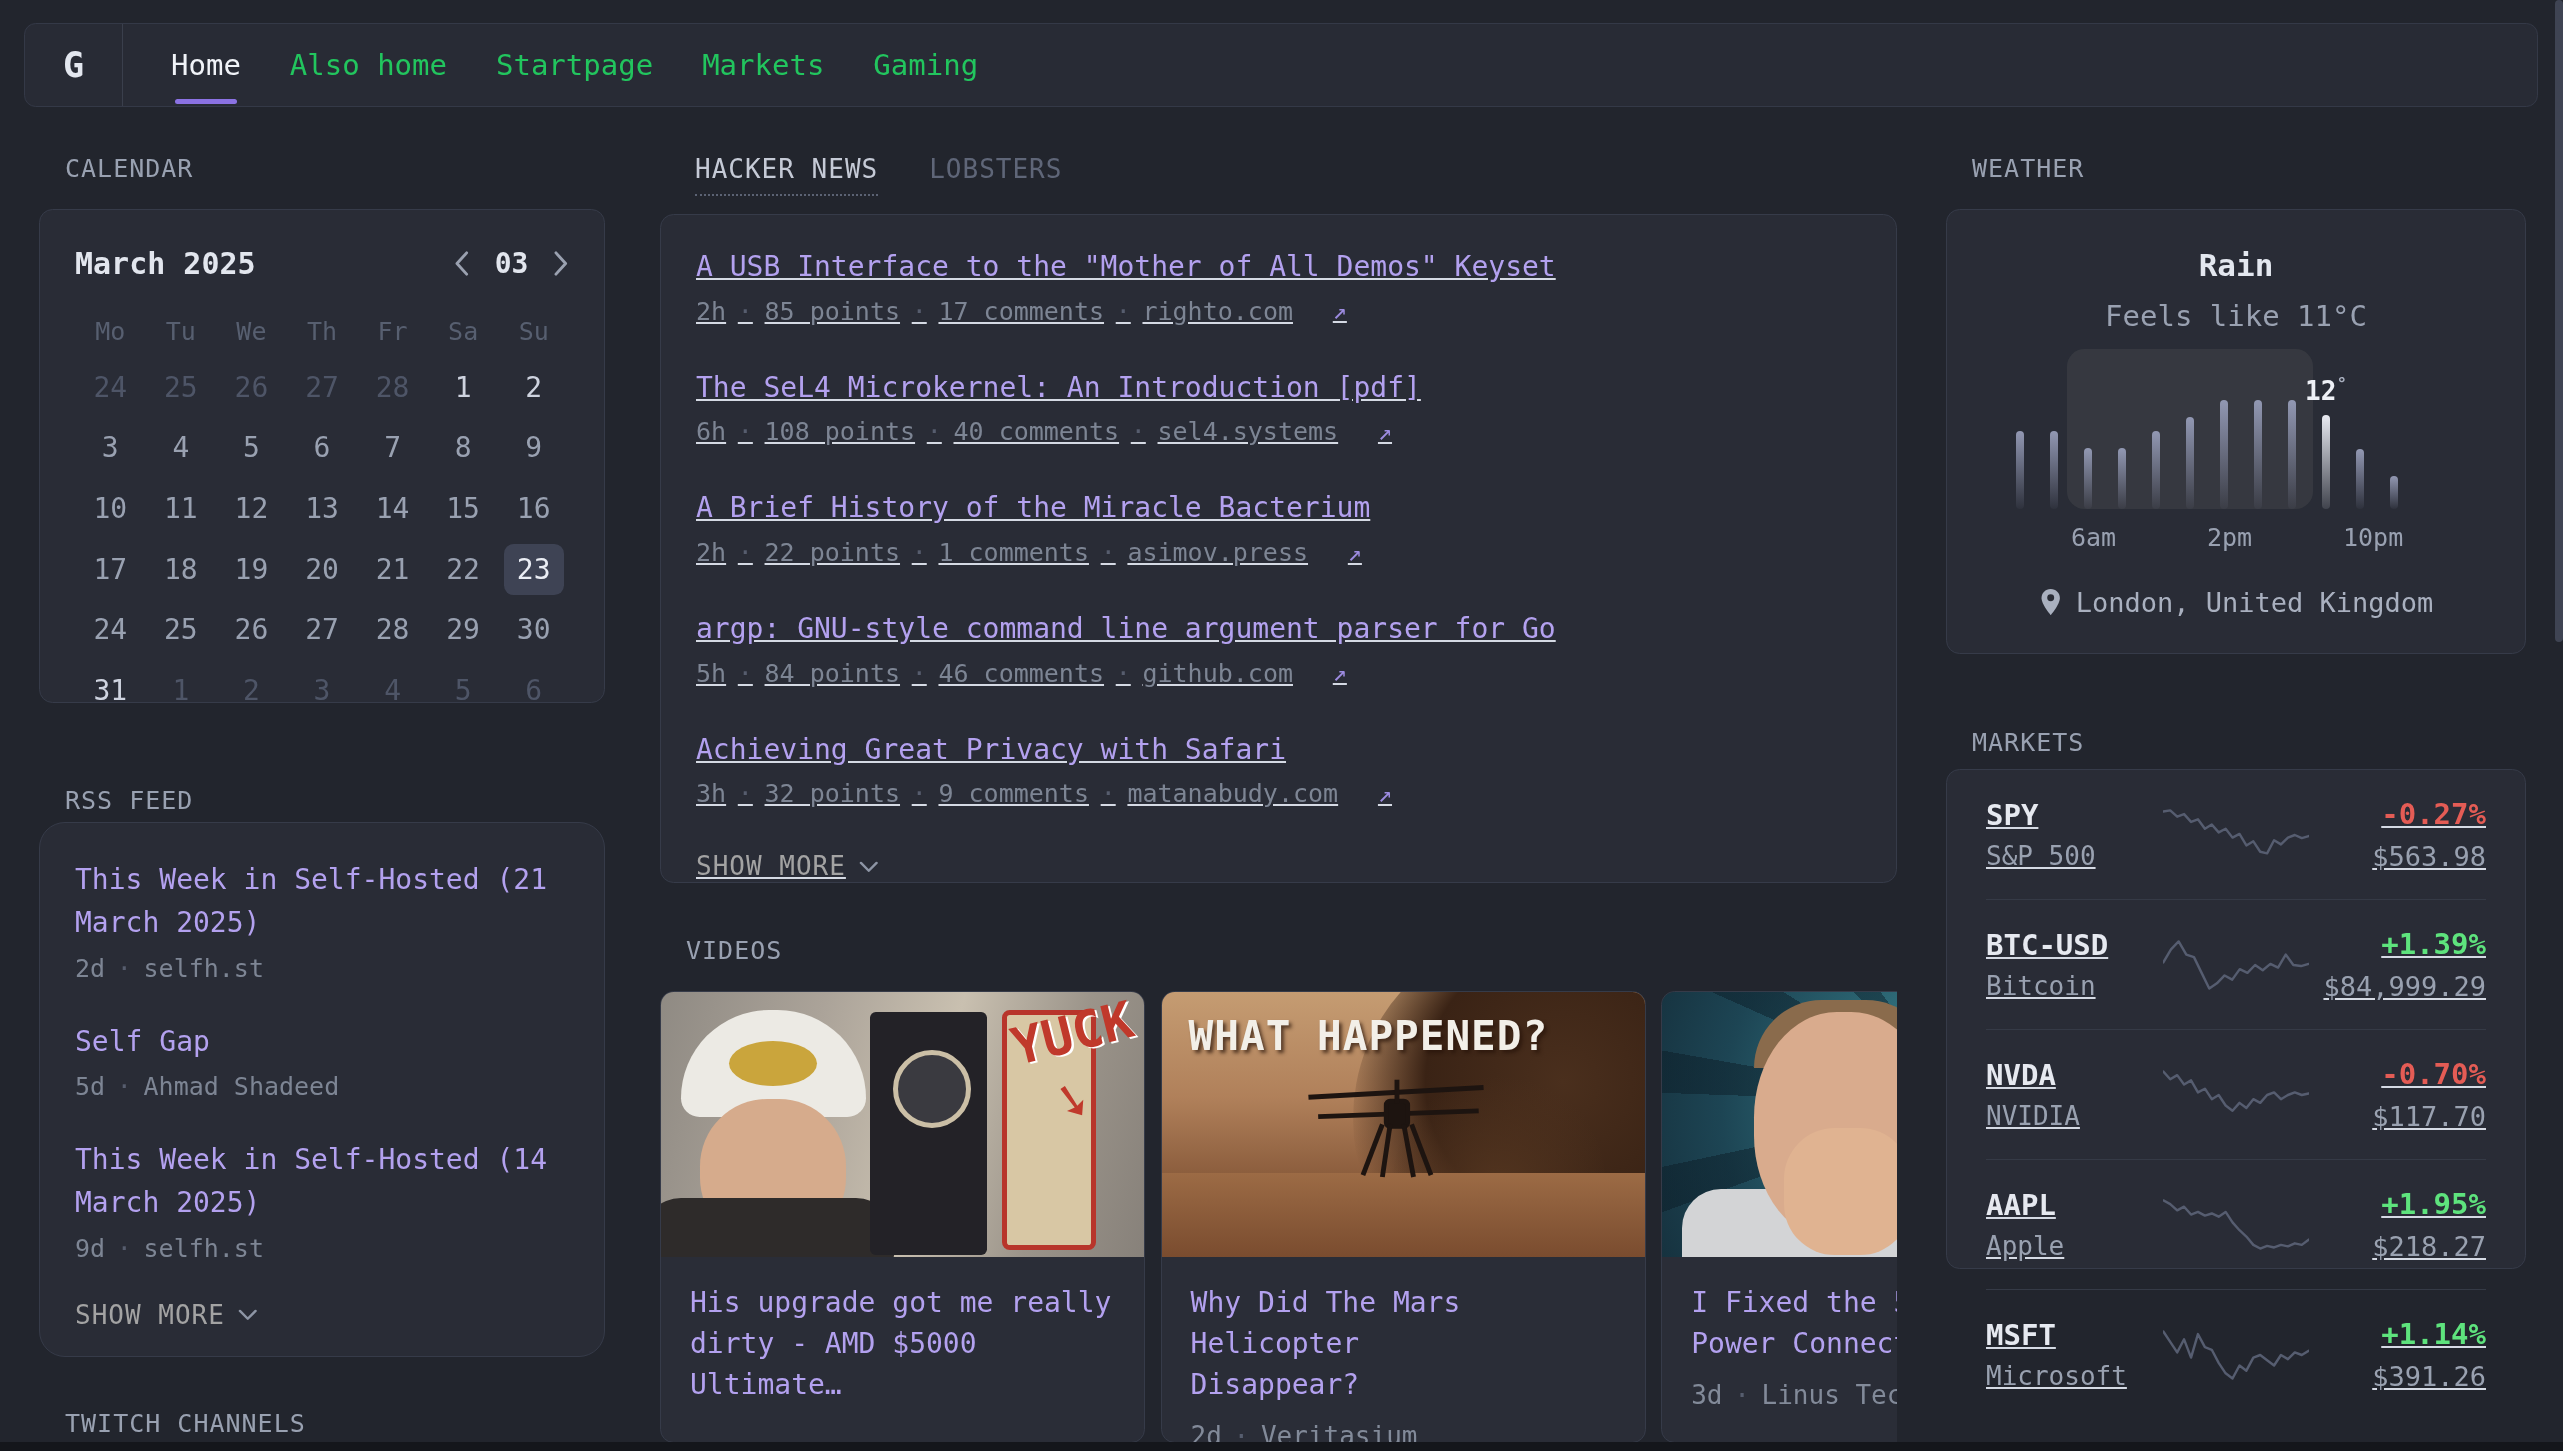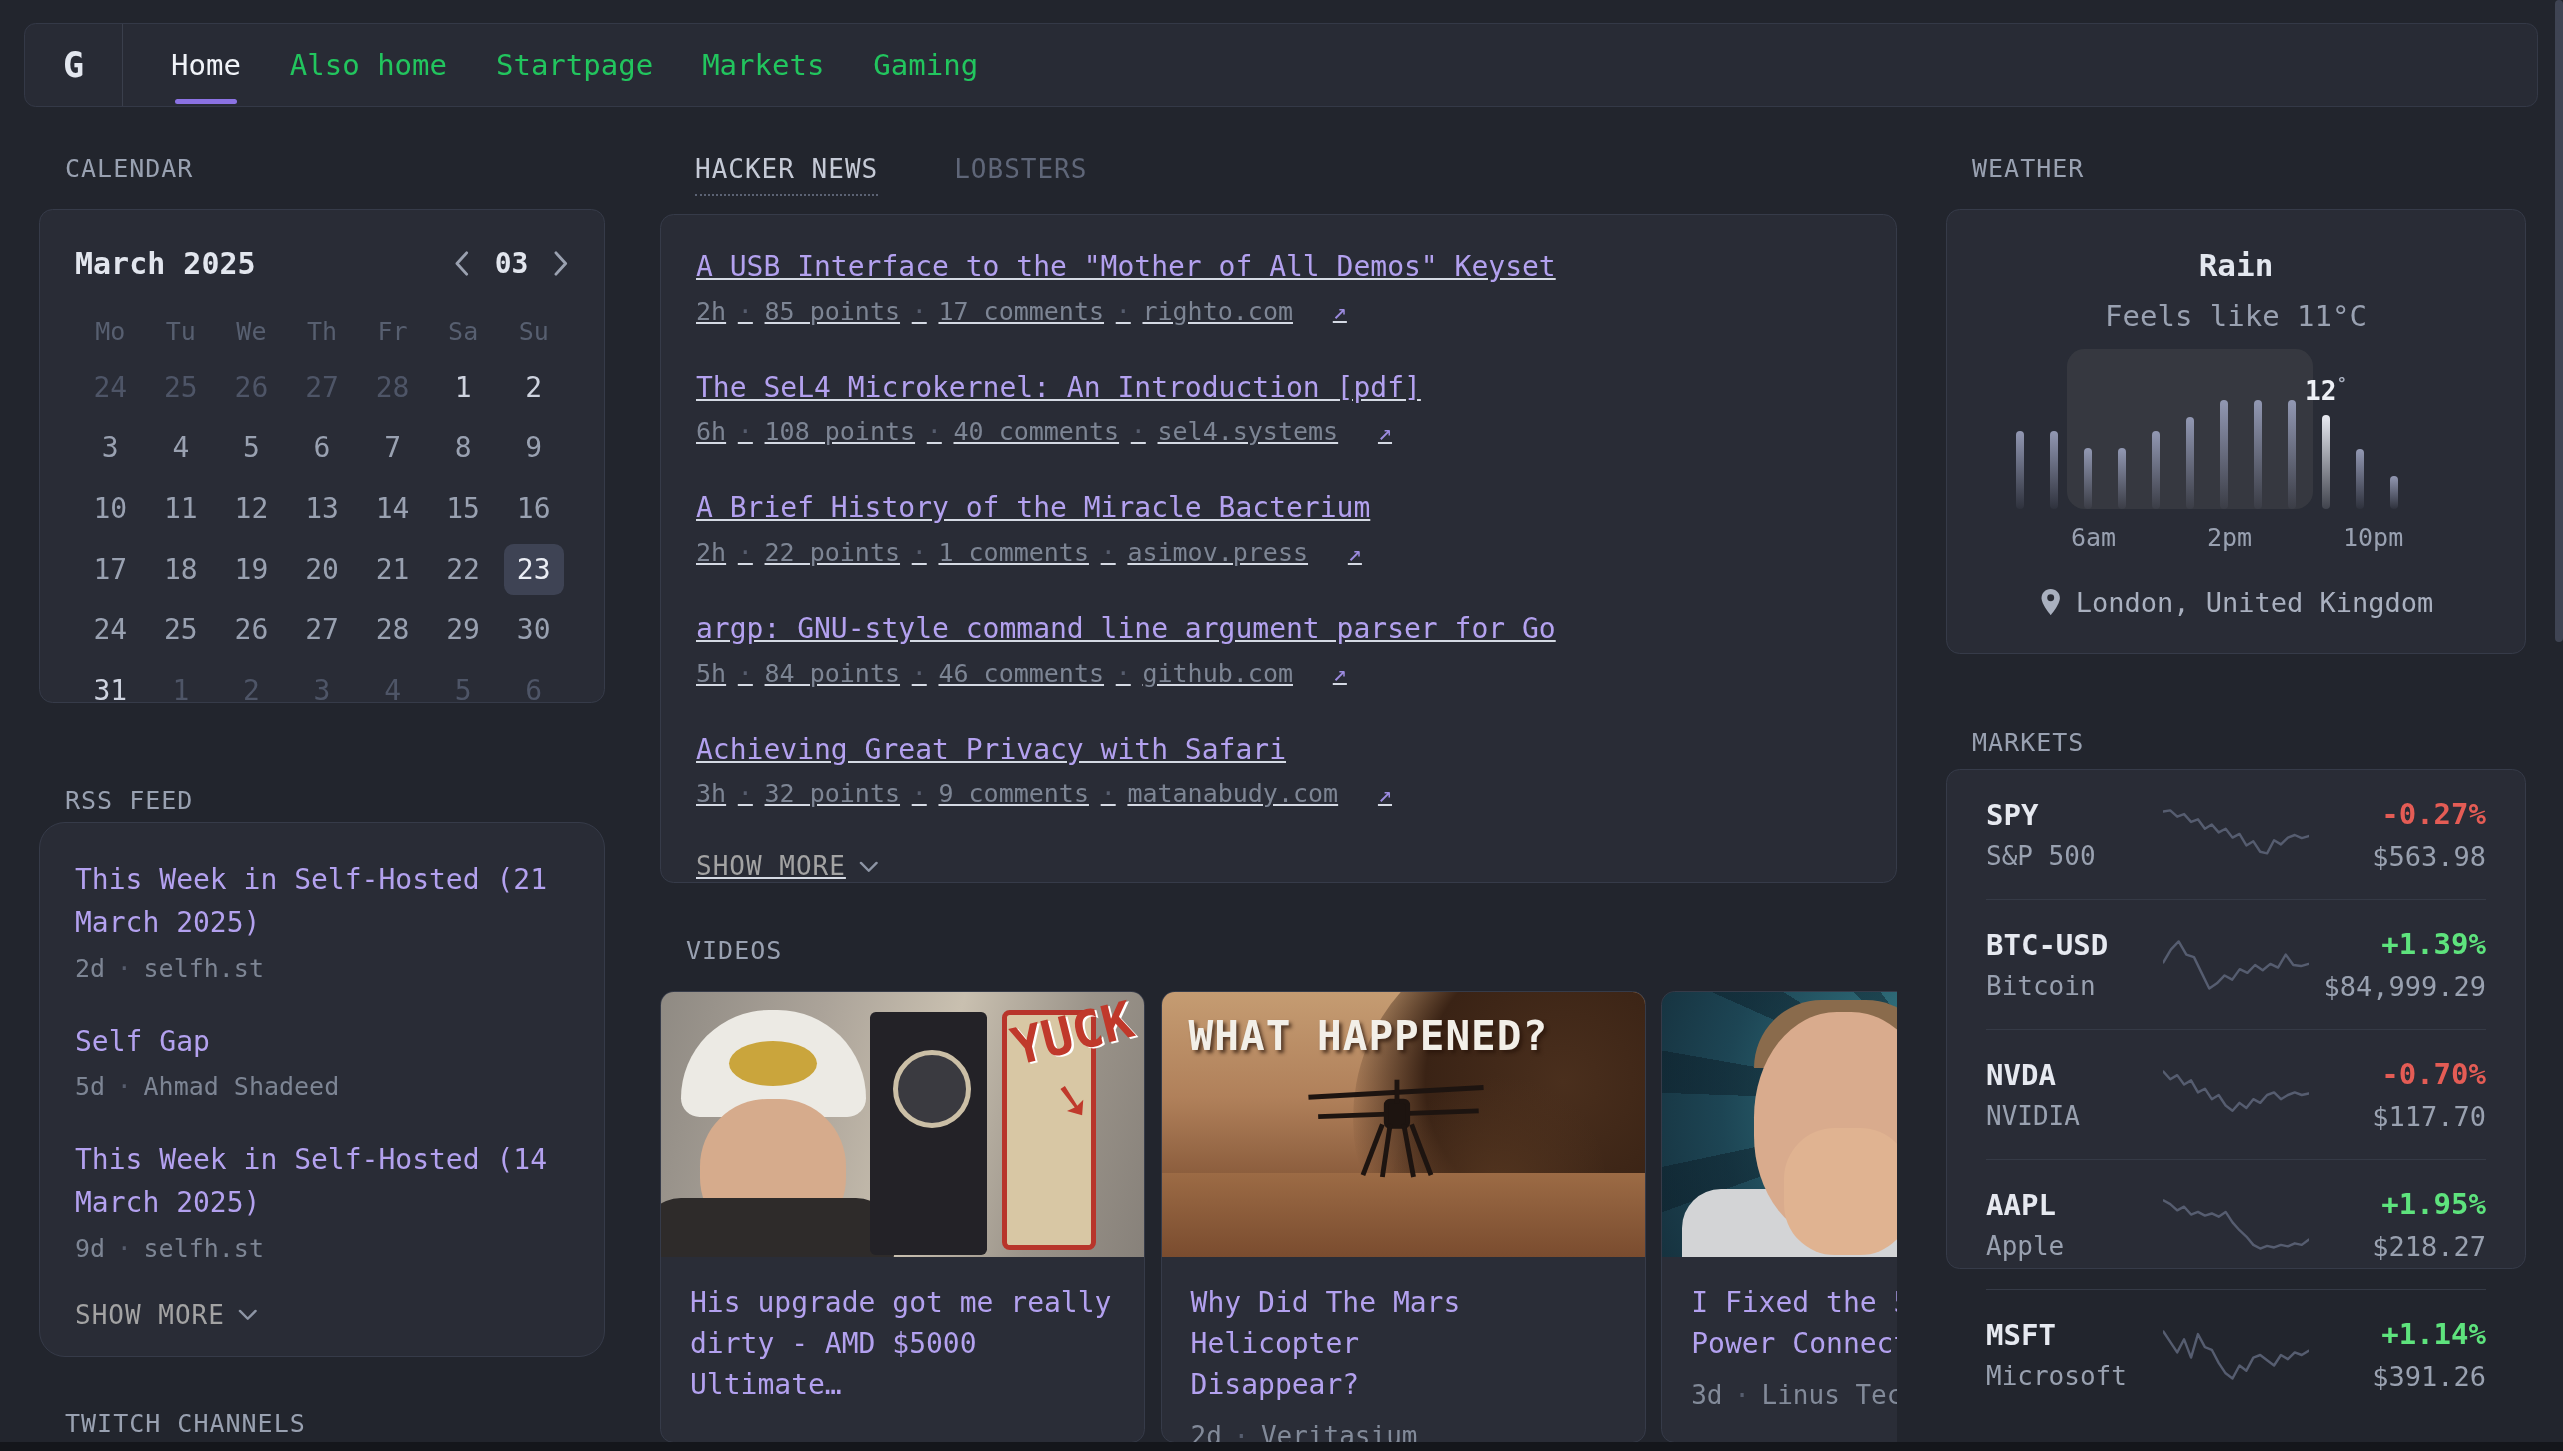--- a/index.html
+++ b/index.html
@@ -52,21 +52,21 @@
   #rss-label{top:786px;}
   #rss-card{top:822px;height:535px;padding:35px;border-radius:26px;}
   .feed-item{margin-bottom:37px;}
   .feed-title{display:block;font-size:28px;line-height:43px;color:#b3a1ef;cursor:pointer;text-decoration:none;}
   .meta{margin-top:9.7px;font-size:25px;color:#7d8594;display:flex;align-items:center;}
   .meta .dot{margin:0 11.7px;color:#565d6e;}
   .show-more{display:flex;align-items:center;gap:13.6px;font-size:26px;letter-spacing:1px;color:#a3a3a3;cursor:pointer;}
   #rss-show-more{margin-top:3.9px;}
   #twitch-label{top:1409px;}
   
-  .news-tabs{position:absolute;top:154px;left:35px;display:flex;gap:76px;}
+  .news-tabs{position:absolute;top:154px;left:35px;display:flex;gap:51px;}
   .news-tab{font-size:26px;letter-spacing:1px;color:#5f6678;cursor:pointer;padding-bottom:9.7px;}
   .news-tab.active{color:#c5cad6;border-bottom:2.9px dotted #5b6273;}
   #news-card{top:214px;height:669px;padding:33px 35px;text-decoration:underline;}
   .news-item{margin-bottom:43px;}
   .news-title{display:block;font-size:28px;line-height:37px;color:#b3a1ef;cursor:pointer;text-decoration:none;}
   .news-meta{margin-top:11.7px;}
   .domain-link{display:flex;align-items:center;cursor:pointer;gap:32px;}
   .ext-arrow{margin-left:7.8px;color:#9c8be0;font-size:23.4px;}
   
   #videos-label{top:936px;}
@@ -118,21 +118,21 @@
   .wbar{width:8.8px;border-radius:4.9px;background:linear-gradient(180deg,#9298b3 0%,rgba(146,152,179,0.05) 100%);}
   .wbar.now{background:linear-gradient(180deg,#e8eaf2 0%,rgba(232,234,242,0.12) 100%);}
   .wx-nowlabel{position:absolute;font-size:26px;font-weight:bold;color:#eef0f6;white-space:nowrap;}
   .wx-nowlabel sup{font-size:17.5px;color:#aab1c0;}
   .wx-hours{position:relative;width:409px;margin-left:56px;height:29px;margin-top:13.6px;display:flex;}
   .wx-hour{width:34px;text-align:center;font-size:25px;color:#99a1b1;overflow:visible;white-space:nowrap;}
   .wx-loc{margin-top:35px;display:flex;justify-content:center;align-items:center;gap:13.6px;
     font-size:27px;color:#a9b0bf;}
   
   #markets-label{top:728px;}
-  #markets-card{top:769px;height:500px;padding:0 39px;}
+  #markets-card{top:769px;height:500px;padding:0 39px;text-decoration:underline;}
   .mkt-row{height:129px;display:flex;align-items:center;border-top:1px solid #353a46;cursor:pointer;}
   .mkt-row:first-child{border-top:none;}
   .mkt-left{width:185px;}
   .mkt-ticker{font-size:29px;font-weight:bold;color:#e6e9f0;}
   .mkt-name{margin-top:9.7px;font-size:26px;color:#99a1b0;}
   .mkt-spark{flex:1;display:flex;justify-content:center;}
   .mkt-right{width:185px;text-align:right;}
   .mkt-change{font-size:29px;font-weight:bold;}
   .mkt-change.up{color:#5ee37d;}
   .mkt-change.down{color:#e45c55;}

